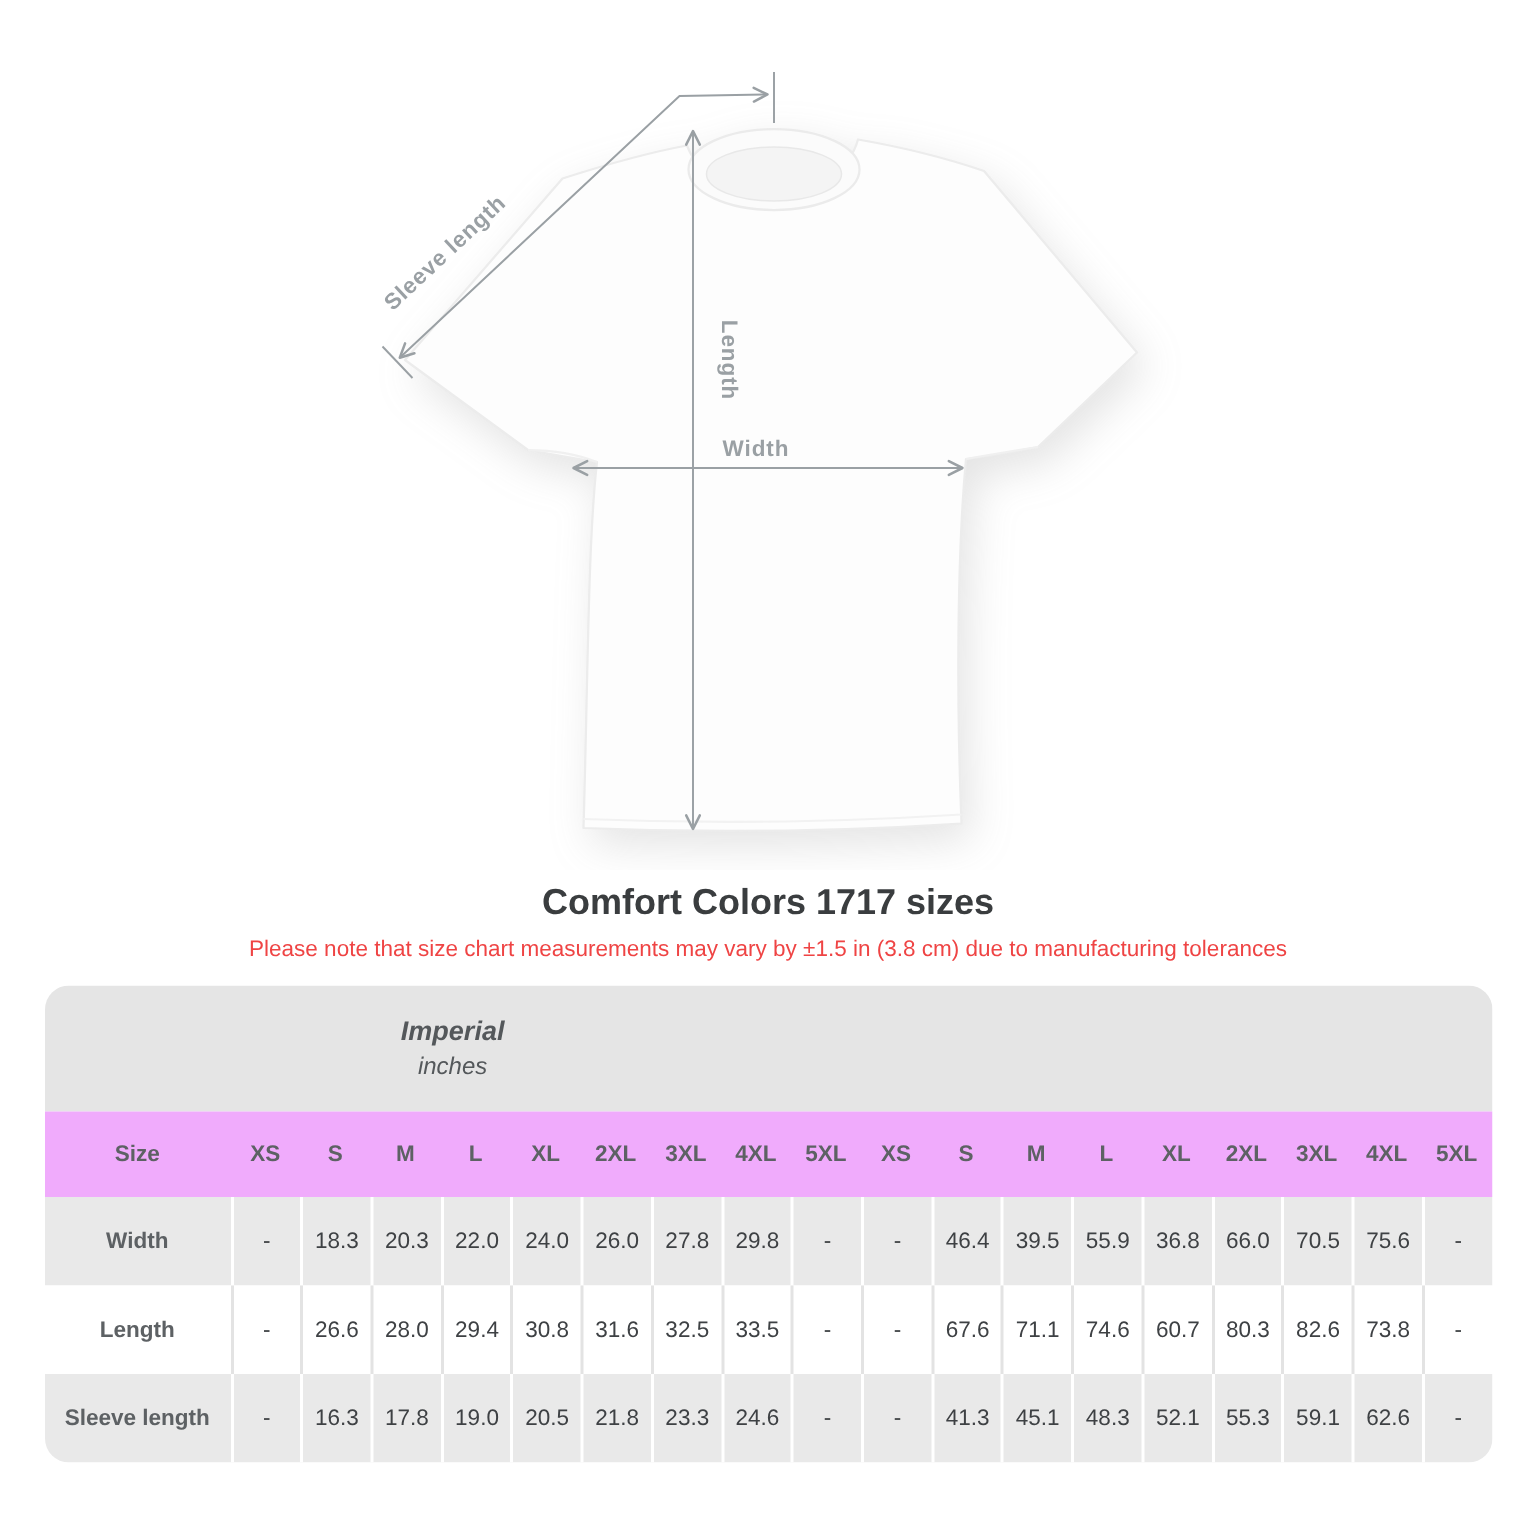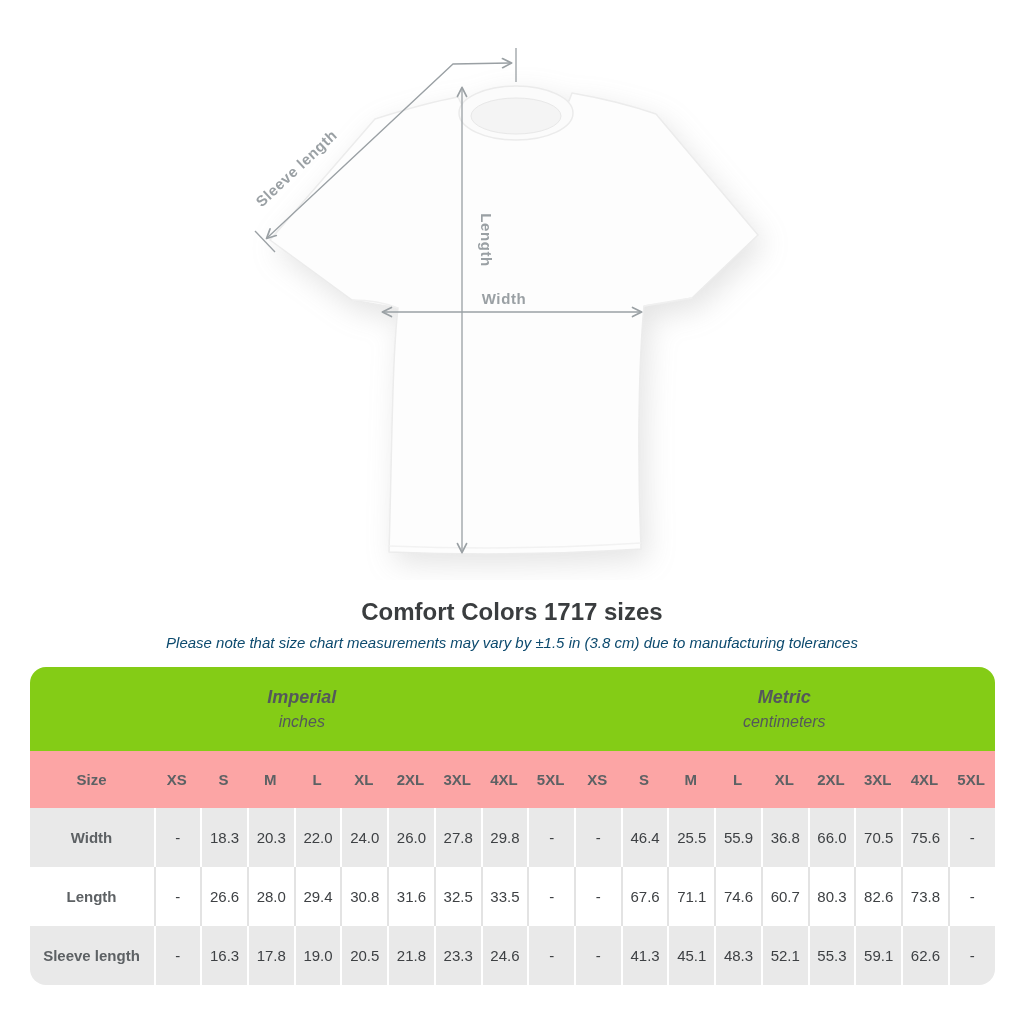--- a/index.html
+++ b/index.html
@@ -12,45 +12,45 @@
   
   .diagram { position:relative; width:1024px; height:580px; }
   .diagram svg { display:block; }
   .ann-text {
     font-family:"Liberation Sans", sans-serif;
     font-size:15px; font-weight:bold; fill:#9aa0a4; letter-spacing:0.6px;
   }
 
   
   .page-title {
-    margin-top:18px; text-align:center;
+    margin-top:8px; text-align:center;
     font-size:24px; font-weight:bold; color:#3a3d3f;
   }
   .page-note {
     margin-top:8px; text-align:center;
-    font-size:15px; font-style:italic; color:#0c4a6e;
+    font-size:15px; color:#ef4444;
   }
 
   
   .size-table {
     width:965px; margin:16px auto 0 auto;
     border-radius:16px; overflow:hidden;
   }
   .trow { display:grid; grid-template-columns:124px repeat(18, 1fr); }
-  .band { height:84px; background:#84cc16; }
+  .band { height:84px; background:#e5e5e5; }
   .band .group {
     display:flex; flex-direction:column; align-items:center; justify-content:center;
     height:100%;
   }
   .g-imperial { grid-column:1 / span 10; }
   .g-metric   { grid-column:11 / span 9; }
   .group-label { font-size:18px; font-weight:bold; font-style:italic; color:#54585b; }
   .group-unit  { font-size:16px; font-style:italic; color:#54585b; margin-top:5px; }
 
-  .r-size { height:57px; background:#fca5a5; }
+  .r-size { height:57px; background:#f0abfc; }
   .r-data { height:59px; }
   .r-gray { background:#e9e9e9; }
   .r-white{ background:#ffffff; }
 
   .cell {
     display:flex; align-items:center; justify-content:center;
     font-size:15px; color:#3e4144; white-space:nowrap;
   }
   .r-white .cell + .cell { border-left:2px solid #e3e3e3; }
   .r-gray  .cell + .cell { border-left:2px solid #ffffff; }
@@ -106,24 +106,20 @@
 
 <div class="page-title">Comfort Colors 1717 sizes</div>
 <div class="page-note">Please note that size chart measurements may vary by ±1.5 in (3.8 cm) due to manufacturing tolerances</div>
 
 <div class="size-table">
 
   <div class="trow band">
     <div class="group g-imperial">
       <div class="group-label">Imperial</div>
       <div class="group-unit">inches</div>
-    </div>
-    <div class="group g-metric">
-      <div class="group-label">Metric</div>
-      <div class="group-unit">centimeters</div>
     </div>
   </div>
 
   <div class="trow r-size">
     <div class="cell lbl">Size</div>
     <div class="cell lbl">XS</div>
     <div class="cell lbl">S</div>
     <div class="cell lbl">M</div>
     <div class="cell lbl">L</div>
     <div class="cell lbl">XL</div>
@@ -148,21 +144,21 @@
     <div class="cell">18.3</div>
     <div class="cell">20.3</div>
     <div class="cell">22.0</div>
     <div class="cell">24.0</div>
     <div class="cell">26.0</div>
     <div class="cell">27.8</div>
     <div class="cell">29.8</div>
     <div class="cell">-</div>
     <div class="cell">-</div>
     <div class="cell">46.4</div>
-    <div class="cell">25.5</div>
+    <div class="cell">39.5</div>
     <div class="cell">55.9</div>
     <div class="cell">36.8</div>
     <div class="cell">66.0</div>
     <div class="cell">70.5</div>
     <div class="cell">75.6</div>
     <div class="cell">-</div>
   </div>
 
   <div class="trow r-data r-white">
     <div class="cell lbl">Length</div>

